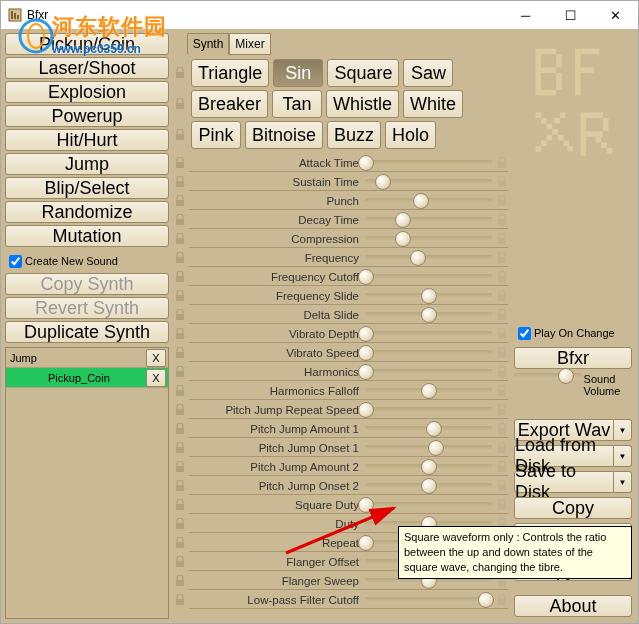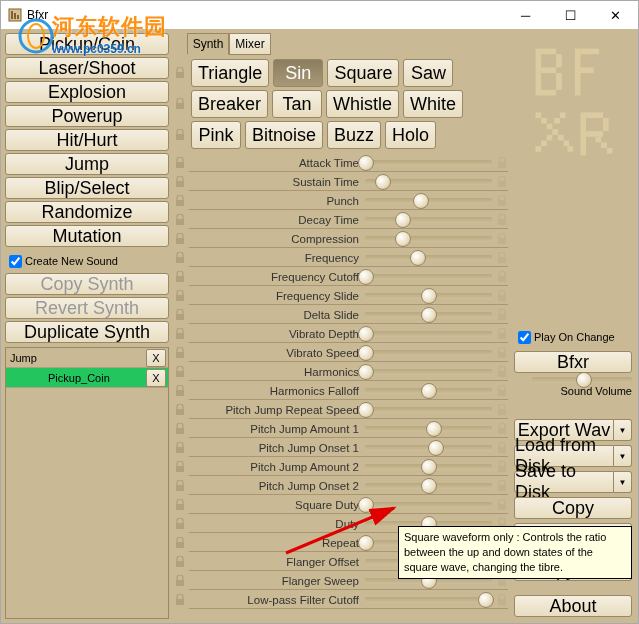--- a/index.html
+++ b/index.html
@@ -34,21 +34,21 @@
   .sliders { flex: 1; overflow: hidden; display: flex; flex-direction: column; }
   .srow { height: 19px; display: flex; align-items: center; position: relative; }
   .srow::after { content: ""; position: absolute; left: 16px; right: 0; bottom: 0; height: 1px; background: rgba(120,100,60,0.4); }
   .srow .label { flex: 0 0 178px; text-align: right; padding-right: 6px; font-size: 11.5px; color: #333; }
   .srow .track { flex: 1; height: 6px; background: linear-gradient(#b8a880,#cfbf98); border-radius: 2px; position: relative; margin-right: 4px; }
   .srow .thumb { position: absolute; top: -5px; width: 16px; height: 16px; border-radius: 50%; background: radial-gradient(circle at 35% 35%, #fff, #e8ddc0 60%, #b8a880); border: 1px solid #998866; cursor: pointer; }
   .srow .endlock { width: 12px; display: flex; justify-content: center; opacity: 0.35; }
   .rightcol { width: 126px; padding: 4px; display: flex; flex-direction: column; gap: 4px; }
   .logo { height: 160px; display: flex; align-items: flex-start; justify-content: center; padding-top: 8px; }
   .logo-svg { width: 100px; height: 150px; }
-  .volrow { display: flex; flex-direction: column; align-items: flex-end; gap: 2px; margin-bottom: 6px; }
+  .volrow { display: flex; flex-direction: row; align-items: flex-start; gap: 2px; margin-bottom: 6px; }
   .volrow .track { width: 100px; height: 6px; background: linear-gradient(#b8a880,#cfbf98); border-radius: 2px; position: relative; }
   .volrow .thumb { position: absolute; top: -5px; width: 16px; height: 16px; border-radius: 50%; background: radial-gradient(circle at 35% 35%, #fff, #e8ddc0 60%, #b8a880); border: 1px solid #998866; }
   .btnsplit { display: flex; }
   .btnsplit .btn { flex: 1; border-radius: 3px 0 0 3px; }
   .btnsplit .drop { width: 18px; border: 1px solid #998866; border-left: none; border-radius: 0 3px 3px 0; background: linear-gradient(#f5efe1,#e8ddc0); display: flex; align-items: center; justify-content: center; font-size: 8px; cursor: pointer; }
   .tooltip { position: absolute; left: 398px; top: 526px; width: 234px; background: #ffffe1; border: 1px solid #000; padding: 3px 5px; font-size: 11px; line-height: 1.35; z-index: 100; }
   .arrow { position: absolute; left: 276px; top: 498px; z-index: 50; pointer-events: none; }
   .watermark { position: absolute; left: 20px; top: 12px; z-index: 200; pointer-events: none; opacity: 0.92; }
   .watermark .big { font-size: 22px; font-weight: bold; color: #ff8800; letter-spacing: 1px; text-shadow: 0 0 2px #fff; }
   .watermark .url { font-size: 12px; color: #0060c0; font-weight: bold; text-shadow: 0 0 2px #fff; }

